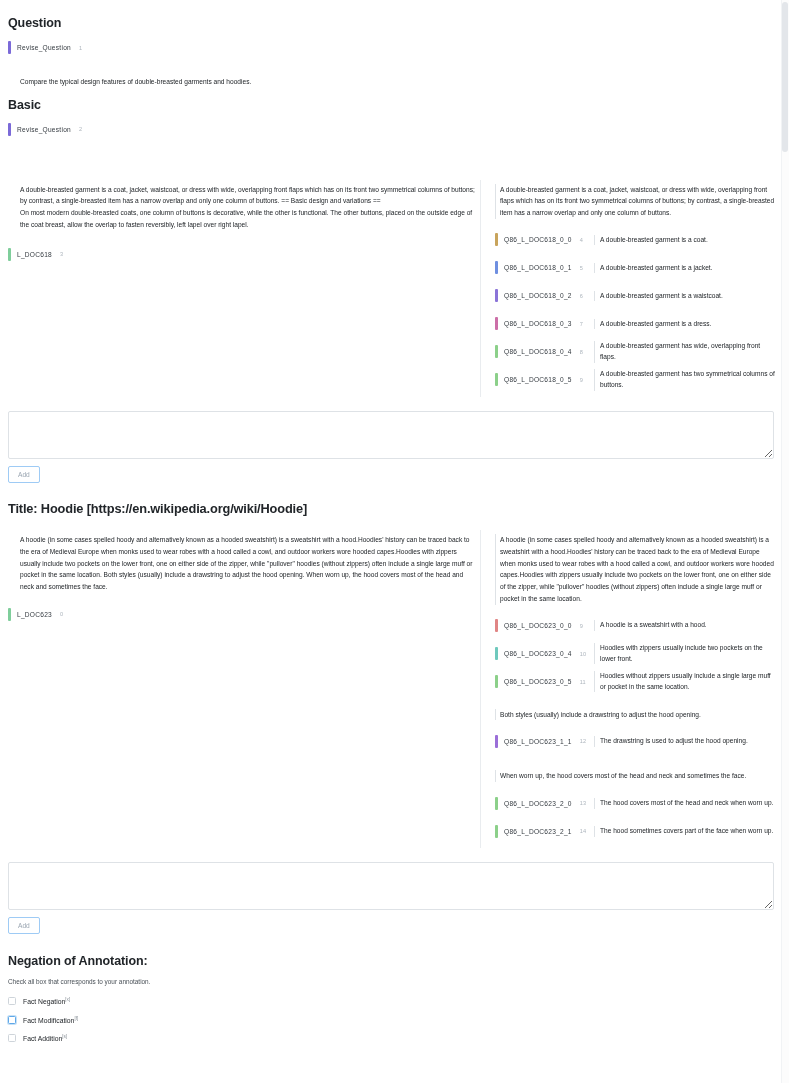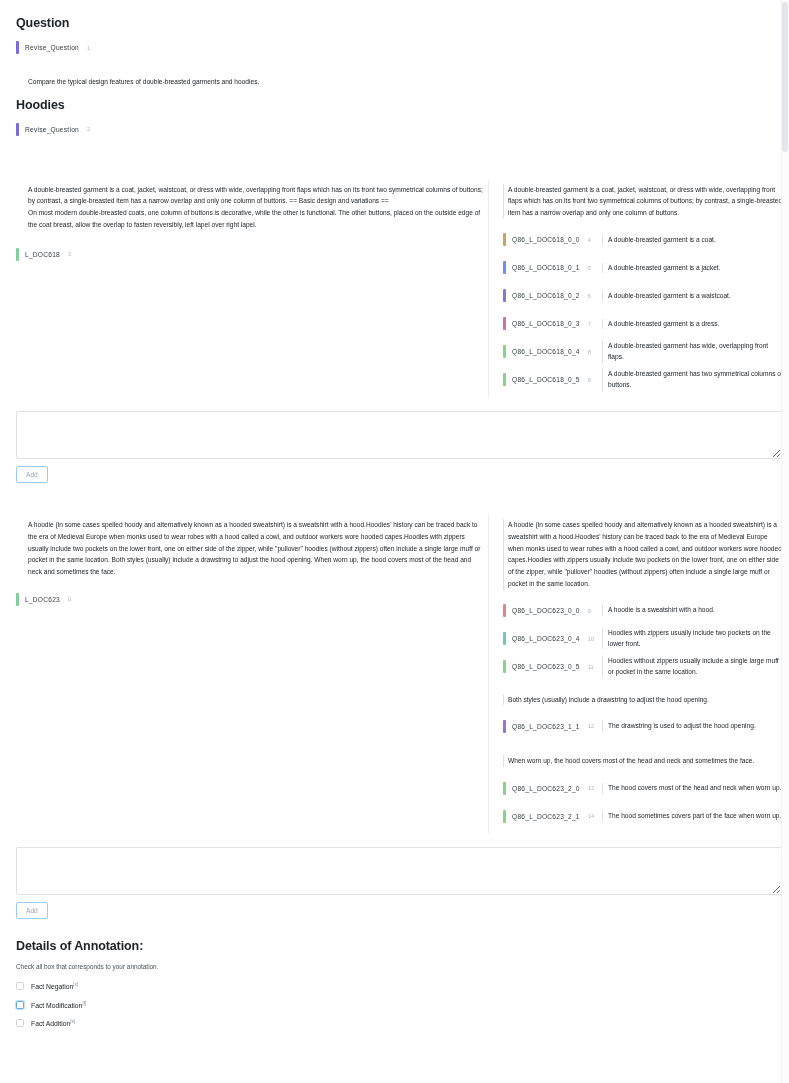--- a/index.html
+++ b/index.html
@@ -10,21 +10,21 @@
     color: #212529;
   }
   body {
     width: 789px;
     min-height: 1083px;
     position: relative;
     overflow: hidden;
   }
   .page {
     width: 781px;
-    padding: 0 14px 0 16px;
+    padding: 0 14px 0 8px;
     position: relative;
   }
 
   
   .h-section {
     font-size: 12.5px;
     font-weight: bold;
     color: #212529;
     margin: 0;
     letter-spacing: -0.1px;
@@ -193,21 +193,21 @@
     <span class="bar" style="background:#7b6ad8"></span>
     <span class="code">Revise_Question</span>
     <span class="num">1</span>
   </div>
 
   <div style="height:18px"></div>
   <p class="para" style="padding-left:12px">Compare the typical design features of double-breasted garments and hoodies.</p>
 
   
   <div style="height:10px"></div>
-  <h3 class="h-section">Hoodies</h3>
+  <h3 class="h-section">Basic</h3>
 
   <div style="height:10px"></div>
   <div class="chip">
     <span class="bar" style="background:#7b6ad8"></span>
     <span class="code">Revise_Question</span>
     <span class="num">2</span>
   </div>
 
   
   <div style="height:26px"></div>
@@ -285,20 +285,21 @@
       </div>
     </div>
   </div>
 
   <div style="height:14px"></div>
   <textarea class="ta" style=""></textarea>
   <button class="btn-add">Add</button>
 
   
   <div style="height:18px"></div>
+  <div class="h-title">Title: Hoodie [https://en.wikipedia.org/wiki/Hoodie]</div>
 
   <div style="height:14px"></div>
   <div class="cols">
 
     <div class="left-col">
       <p class="para">A hoodie (in some cases spelled hoody and alternatively known as a hooded sweatshirt) is a sweatshirt with a hood.Hoodies' history can be traced back to the era of Medieval Europe when monks used to wear robes with a hood called a cowl, and outdoor workers wore hooded capes.Hoodies with zippers usually include two pockets on the lower front, one on either side of the zipper, while "pullover" hoodies (without zippers) often include a single large muff or pocket in the same location. Both styles (usually) include a drawstring to adjust the hood opening. When worn up, the hood covers most of the head and neck and sometimes the face.</p>
       <div style="height:14px"></div>
       <div class="chip">
         <span class="bar" style="background:#7fce9b"></span>
         <span class="code">L_DOC623</span>
@@ -373,21 +374,21 @@
       </div>
     </div>
   </div>
 
   <div style="height:14px"></div>
   <textarea class="ta" style=""></textarea>
   <button class="btn-add">Add</button>
 
   
   <div style="height:20px"></div>
-  <h3 class="h-section">Details of Annotation:</h3>
+  <h3 class="h-section">Negation of Annotation:</h3>
 
   <div style="height:10px"></div>
   <div class="hint">Check all box that corresponds to your annotation.</div>
 
   <div style="height:12px"></div>
 
   <div class="cb-row">
     <span class="cb"></span>
     <span class="cb-label"><span>Fact Negation</span><sup>[x]</sup></span>
   </div>

